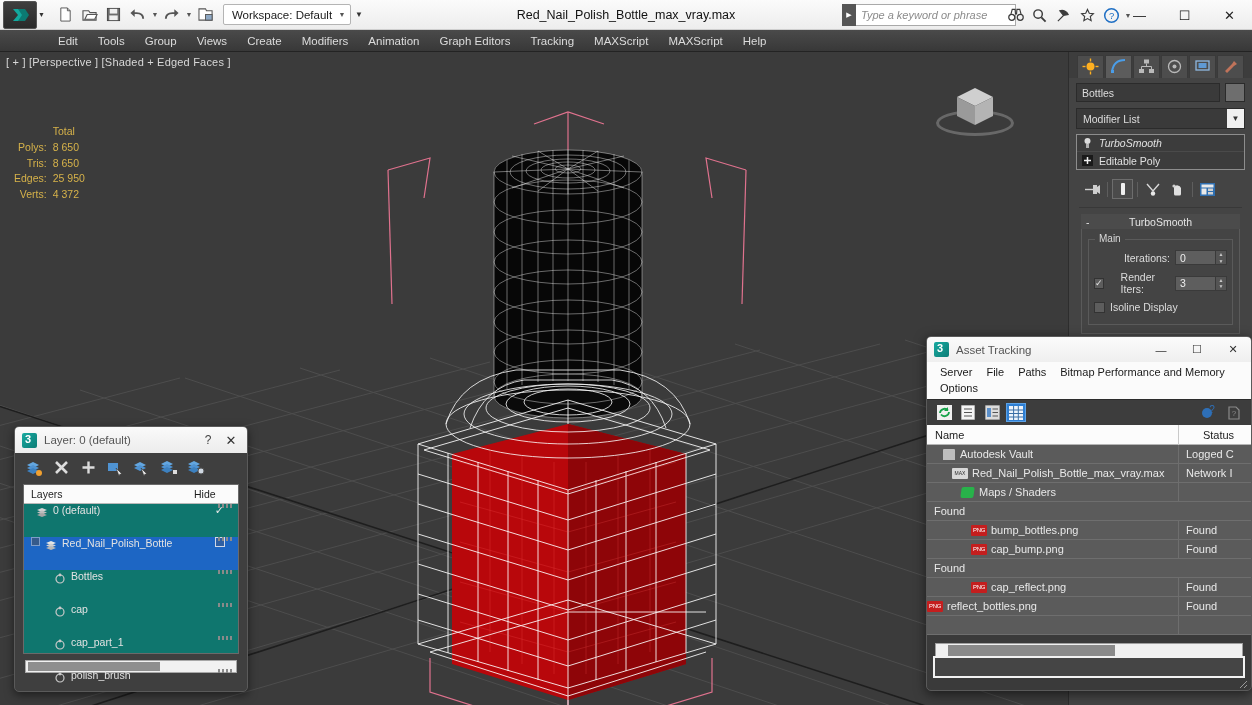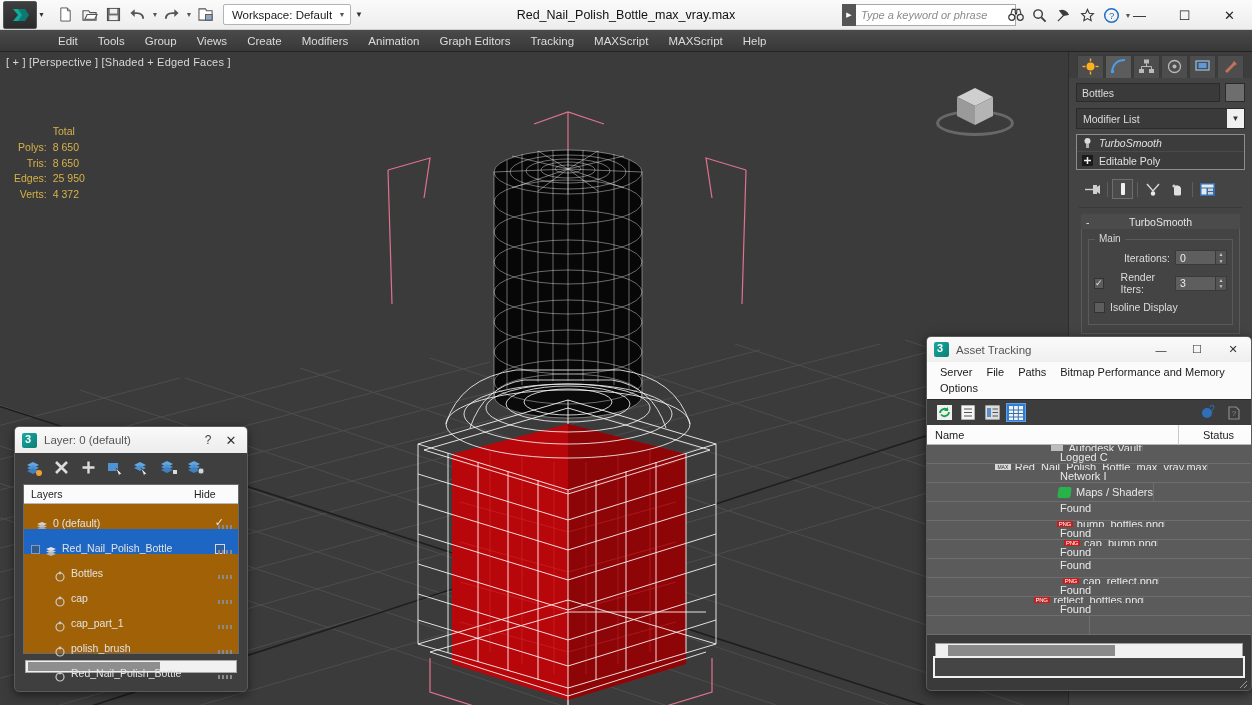--- a/index.html
+++ b/index.html
@@ -78,28 +78,28 @@
     border-radius:2px; margin-right:7px; position:relative; }
   .ld-ico:after { content:"3"; position:absolute; left:3px; top:0px; font-size:11px;
     color:#fff; font-weight:bold; }
   .ld-name { font-size:11.5px; color:#555; flex:1; }
   .ld-q { font-size:12px; color:#444; width:22px; text-align:center; }
   .ld-x { font-size:13px; color:#333; width:24px; text-align:center; }
   .ld-tools { height:28px; display:flex; align-items:center; gap:5px;
     padding:0 8px; background:#3f3f3f; }
   .ld-tool { width:22px; height:21px; display:flex; align-items:center;
     justify-content:center; }
-  .ld-list { margin:3px 8px 0 8px; background:#a16207; border:1px solid #6a6a6a;
+  .ld-list { margin:3px 8px 0 8px; background:#0f766e; border:1px solid #6a6a6a;
     height:170px; position:relative; }
   .ld-hdr { display:flex; height:19px; background:#fbfbfb;
     border-bottom:1px solid #b9b9b9; align-items:center; }
   .ld-hdr span { font-size:10.5px; color:#1d1d1d; }
   .ld-hdr .c1 { flex:1; padding-left:7px; }
   .ld-hdr .c2 { width:44px; }
-  .ld-row { display:flex; align-items:flex-end; height:25px; position:relative; }
+  .ld-row { display:flex; align-items:flex-start; height:33px; position:relative; }
   .ld-row .lbl { font-size:10.5px; color:#e2e2e2; }
   .ld-row.sel { background:#1d66c4; }
   .ld-row .chk { width:9px; height:9px; border:1px solid #7e9ec9;
     background:#355b8c; margin-left:5px; }
   .lyr-ico { width:12px; height:11px; margin:0 5px 0 0; display:inline-block; }
   .dot-ico { width:12px; height:11px; margin:0 5px 0 0; display:inline-block; }
   .ld-row .tick { margin-left:auto; margin-right:14px; font-size:11px; color:#e8e8e8; }
   .ld-row .hidebox { margin-left:auto; margin-right:13px; width:10px; height:10px;
     border:1px solid #cfd8e6; background:#2e5fa3; }
   .ld-row .dash { position:absolute; right:6px; width:14px; height:4px;
@@ -189,21 +189,21 @@
     justify-content:center; }
   .at-t.on { background:#2e7fd4; border:1px solid #5da2e6; }
   .at-help { margin-left:auto; display:flex; gap:5px; }
   .at-hdr { display:flex; height:20px; background:#fcfcfc;
     border-bottom:1px solid #b5b5b5; align-items:center;text-align:center; }
   .at-hdr .hn { flex:1; font-size:11px; color:#1b1b1b; padding-left:8px;
     border-right:1px solid #c9c9c9; height:20px; display:flex; align-items:center; }
   .at-hdr .hs { width:72px; font-size:11px; color:#1b1b1b; padding-left:7px; }
   .at-rows { background:#5b5b5b; }
   .at-row { display:flex; height:19px; align-items:center;
-    border-bottom:1px solid #6e6e6e;flex-direction:column; }
+    border-bottom:1px solid #6e6e6e; }
   .at-row .cn { flex:1; display:flex; align-items:center;
     border-right:1px solid #6e6e6e; height:19px; overflow:hidden; }
   .at-row .cn .t { font-size:11px; color:#e8e8e8; white-space:nowrap; }
   .at-row .cs { width:72px; font-size:11px; color:#e8e8e8; padding-left:7px;
     white-space:nowrap; overflow:hidden; }
   .png-ico { width:16px; height:11px; background:#c41e1e; border-radius:1px;
     margin-right:4px; position:relative; flex:none;
     display:flex; align-items:center; justify-content:center;
     font-size:6px; color:#fff; letter-spacing:-.3px; }
   .vault-ico { width:12px; height:11px; background:#bdbdbd; border-radius:1px 1px 0 0;

